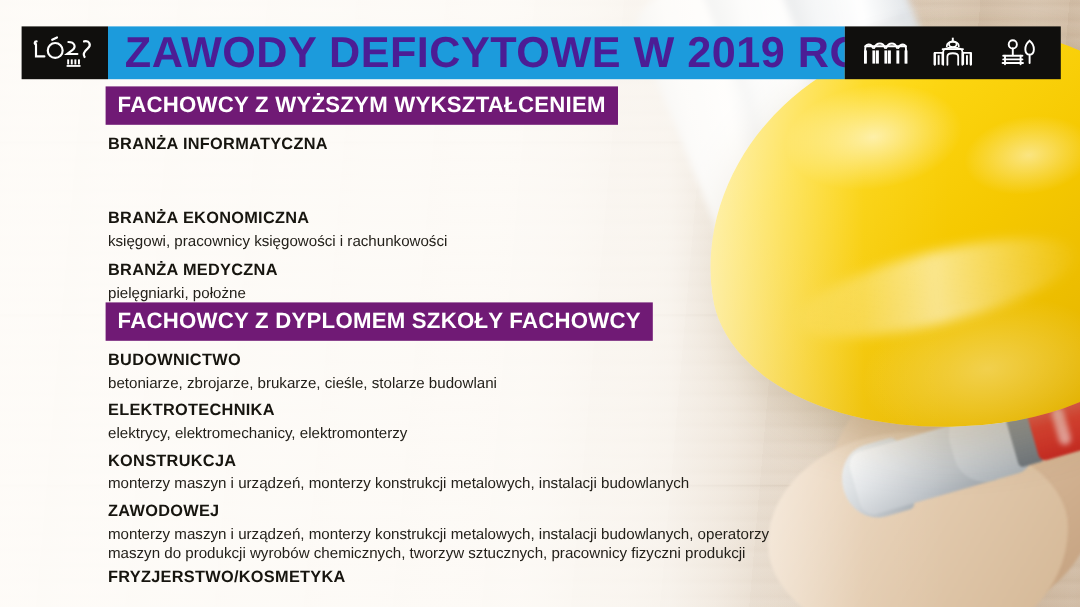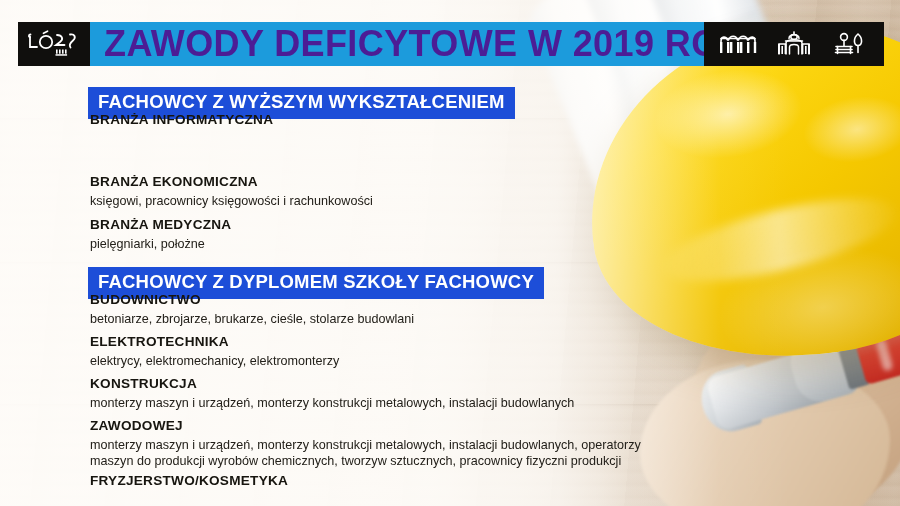--- a/index.html
+++ b/index.html
@@ -261,30 +261,29 @@
     display: flex;
     align-items: center;
     justify-content: space-around;
     padding: 0 6px;
   }
   .icon-box svg { display: block; }
 
   
   .section-bar {
     position: absolute;
-    background: #1d4ed8;
+    background: #701a75;
     color: #ffffff;
     font-size: 18.5px;
     font-weight: bold;
     letter-spacing: 0.2px;
     line-height: 1;
     padding: 6px 10px 7px 10px;
     white-space: nowrap;
     font-family: "Liberation Sans", sans-serif;
-    margin-top: 15px;
   }
   #section-bar-1 { left: 88px; top: 72px; }
   #section-bar-2 { left: 88px; top: 252px; }
 
   
   .group {
     position: absolute;
     left: 90px;
   }
   .group-title {

